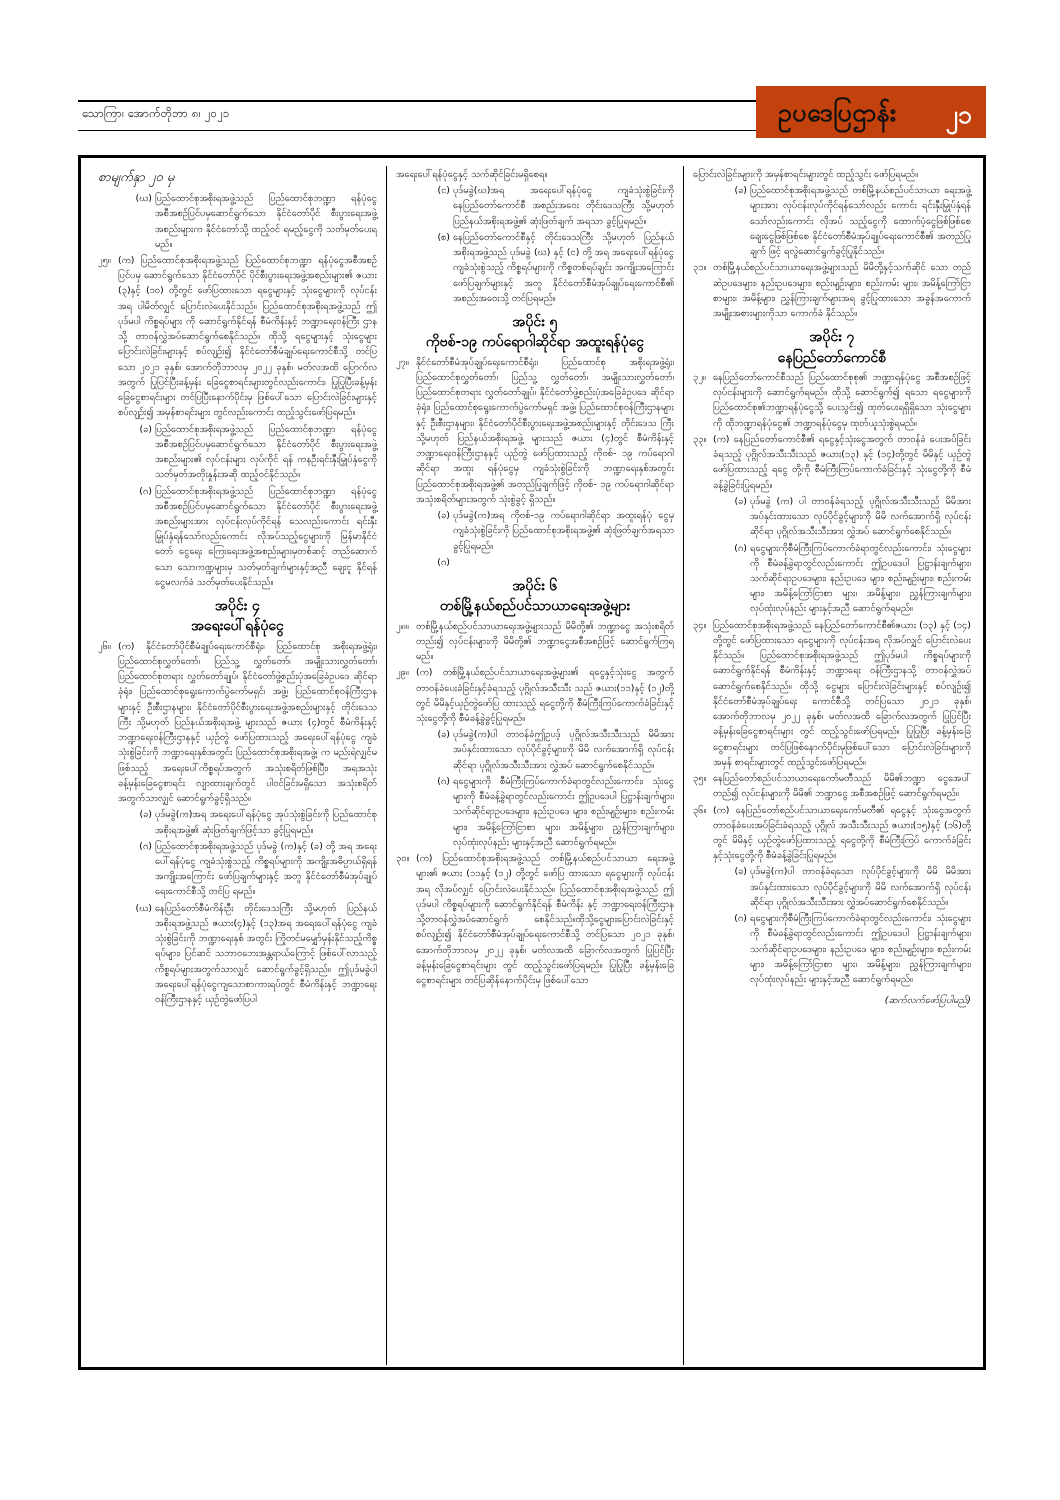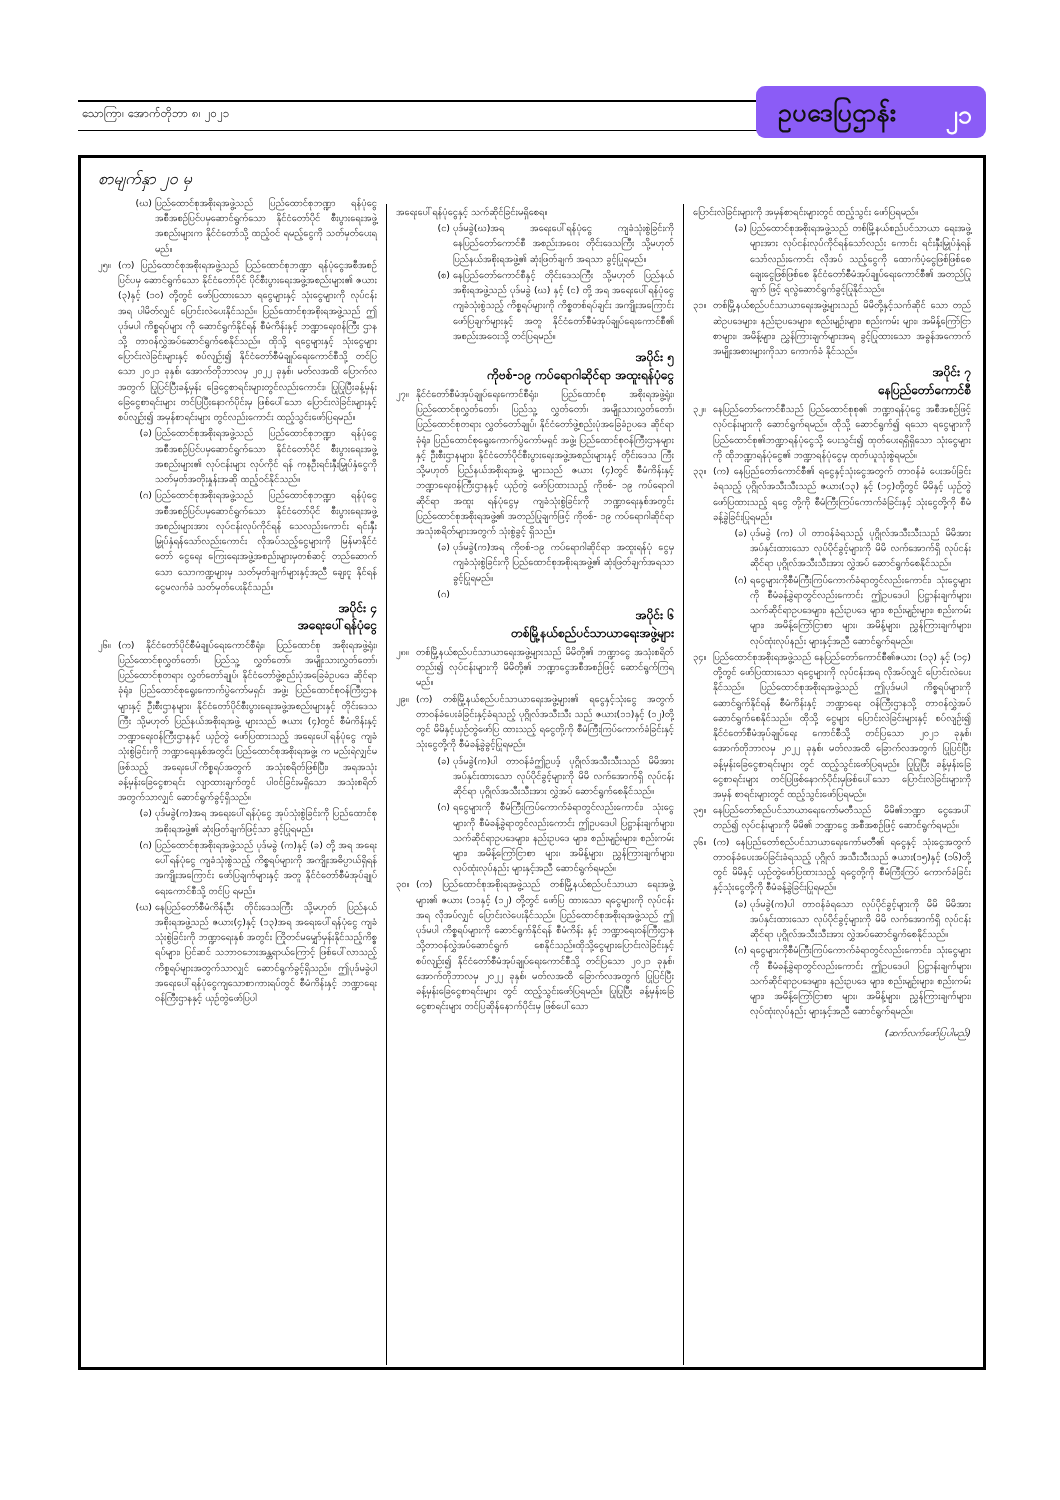--- a/index.html
+++ b/index.html
@@ -32,25 +32,24 @@
   .mast-center{
     position:absolute;left:0;top:6px;width:760px;
     text-align:right;font-size:12px;
   }
   .mast-rule-bot{
     position:absolute;left:0;top:30px;width:680px;height:1px;background:#000;
   }
   .mast-badge{
     position:absolute;right:0;top:-14px;
     height:52px;min-width:230px;
-    background:#8b5cf6;
+    background:#c2410c;
     display:flex;align-items:center;justify-content:flex-start;
     padding:0 10px 0 22px;
     box-sizing:border-box;
-    border-radius:9px;
   }
   .mast-badge .sec{
     font-size:25px;font-weight:bold;color:#111;letter-spacing:.5px;
     line-height:1;
   }
   .mast-badge .pg{
     position:absolute;right:14px;top:12px;
     font-size:25px;font-weight:bold;color:#ffffff;
   }
 
@@ -71,47 +70,47 @@
   }
   .col{
     width:297px;
     padding:0 9px;
     box-sizing:border-box;
     font-size:9.4px;
     line-height:1.62;
     text-align:justify;
     position:relative;
   }
-  .col + .col{border-left:1px solid #000;margin-top:38px;}
+  .col + .col{border-left:1px solid #000;}
 
   .kicker{
     font-style:italic;
-    font-size:16px;
+    font-size:13px;
     margin:0 0 3px 0;
   }
   .para{
     display:flex;
     gap:3px;
     margin-bottom:1px;
   }
   .num{
     flex:0 0 auto;
     min-width:17px;
     text-align:left;
     white-space:nowrap;
   }
   .num.ind{min-width:38px;text-align:right;}
   .body{flex:1 1 auto;}
   .ind1{padding-left:16px;}
   .sec-head{
-    text-align:right;
+    text-align:center;
     font-weight:bold;
     margin:6px 0 2px 0;
     line-height:1.45;
-    font-size:12px;
+    font-size:14px;
   }
   .sec-head .l2{display:block;}
 </style>
 </head>
 <body>
 
 <div class="page">
 
   <div class="masthead">
     <div class="mast-rule-top"></div>

